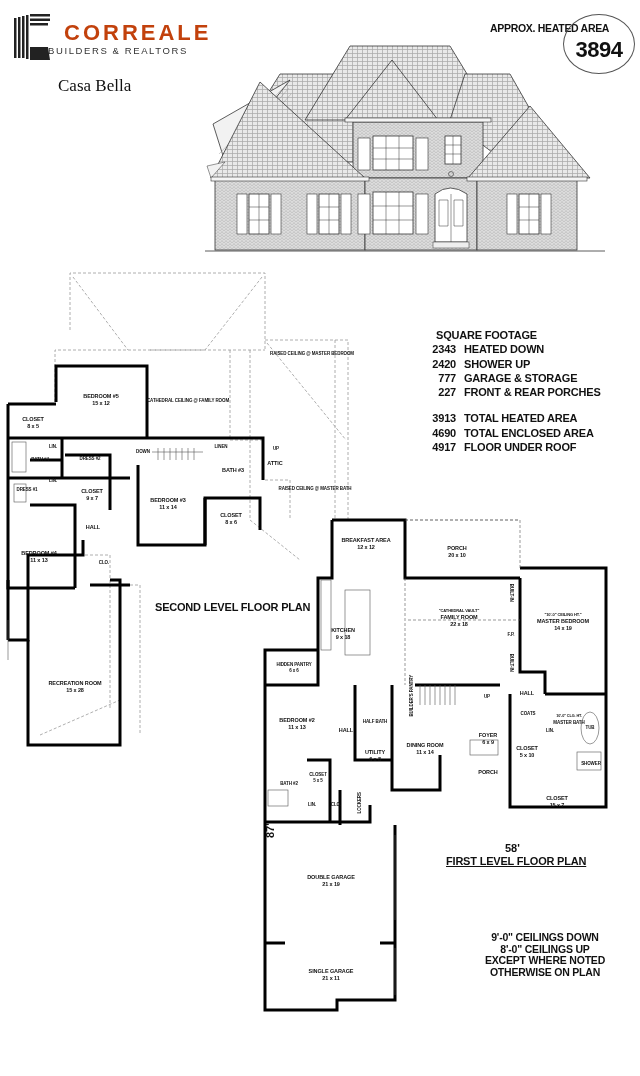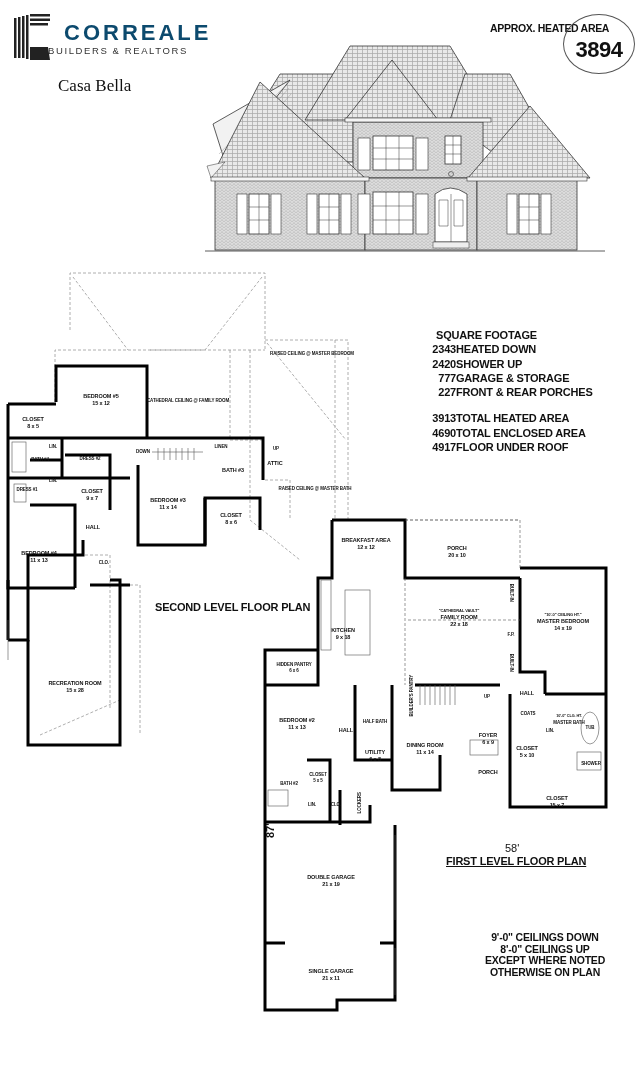--- a/index.html
+++ b/index.html
@@ -1,33 +1,33 @@
 <!DOCTYPE html>
 <html><head>
 <meta charset="utf-8">
 <style>
   html, body { margin:0; padding:0; background:#ffffff; }
   body { width:640px; height:1076px; position:relative; overflow:hidden; font-family:"Liberation Sans", sans-serif; color:#111; }
   .abs { position:absolute; }
   .logo-mark { left:14px; top:14px; width:40px; height:48px; }
-  .brand-name { left:64px; top:20px; font-size:22px; font-weight:bold; letter-spacing:3px; color:#0c4a6e; }
+  .brand-name { left:64px; top:20px; font-size:22px; font-weight:bold; letter-spacing:3px; color:#c2410c; }
   .brand-sub { left:48px; top:45px; font-size:9.5px; letter-spacing:1.6px; color:#333; }
   .plan-name { left:58px; top:76px; font-family:"Liberation Serif", "DejaVu Serif", serif; font-size:17px; color:#111; }
   .area-label { left:490px; top:22px; font-size:10.5px; font-weight:bold; letter-spacing:-0.3px; }
   .area-circle { left:563px; top:14px; width:72px; height:60px; border:1.5px solid #555; border-radius:50%; box-sizing:border-box; display:flex; align-items:center; justify-content:center; }
   .area-value { font-size:22px; font-weight:bold; letter-spacing:-0.5px; margin-top:12px; }
   .elev { left:205px; top:42px; width:400px; height:215px; }
   .plans { left:0; top:260px; width:640px; height:816px; }
   .sqft { left:420px; top:328px; font-weight:bold; font-size:11px; line-height:14.3px; letter-spacing:-0.2px; }
   .sqft-title { padding-left:16px; }
   .sqft-row { display:flex; }
-  .sqft-num { width:36px; text-align:right; }
+  .sqft-num { width:36px; text-align:right; padding-right:8px; }
   .sqft-gap { height:12px; }
   .lvl2-title { left:155px; top:601px; font-size:11px; font-weight:bold; letter-spacing:-0.2px; }
-  .lvl1-dim { left:505px; top:842px; font-size:11px; font-weight:normal; }
+  .lvl1-dim { left:505px; top:842px; font-size:11px; font-weight:bold; }
   .lvl1-title { left:446px; top:855px; font-size:11px; font-weight:bold; letter-spacing:-0.2px;text-decoration:underline; }
   .dim-87 { left:264px; top:838px; font-size:11px; font-weight:bold; transform:rotate(-90deg); transform-origin:left top; }
   .notes { left:455px; top:932px; width:180px; text-align:center; font-size:10.5px; font-weight:bold; line-height:11.5px; letter-spacing:-0.2px; }
   .room { position:absolute; text-align:center; font-weight:bold; font-size:5.5px; line-height:7px; letter-spacing:-0.1px; white-space:nowrap; transform:translateX(-50%); }
   .room .dim { font-size:5.5px; }
   .room.sm { font-size:4.5px; line-height:5.5px; }
 </style>
 </head>
 <body>
 

